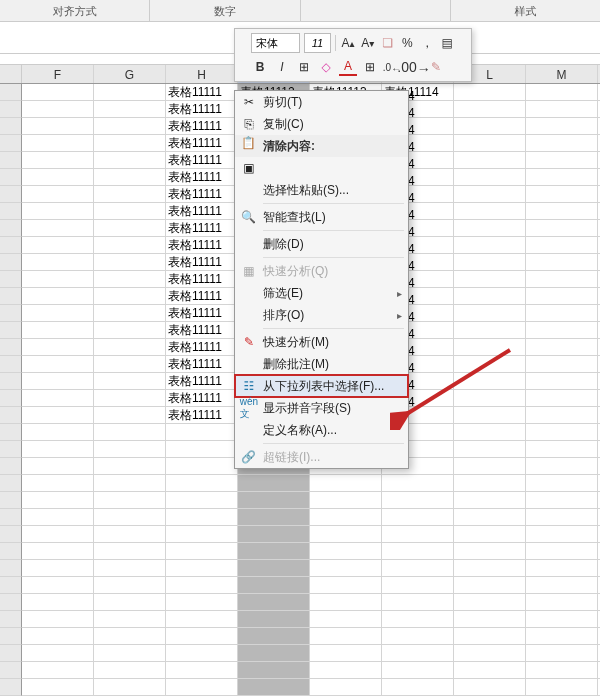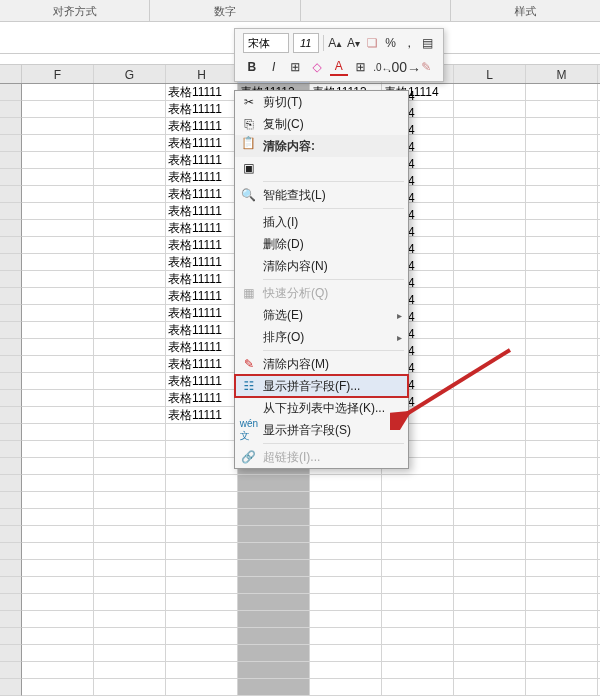--- a/index.html
+++ b/index.html
@@ -5,21 +5,21 @@
     * { box-sizing: border-box; margin: 0; padding: 0; }
     body { font-family: "Microsoft YaHei", SimSun, sans-serif; font-size: 12px; width: 600px; height: 696px; overflow: hidden; position: relative; background: #fff; }
 
     .ribbon-labels { display:flex; height:22px; border-bottom:1px solid #ccc; background:#f0f0f0; }
     .ribbon-label { flex:1; text-align:center; font-size:11px; color:#555; padding-top:4px; border-right:1px solid #ccc; }
     .ribbon-label:last-child { border-right:none; }
 
     .fx-bar { height:32px; background:#fff; border-bottom:1px solid #ccc; }
 
     
-    .mini-toolbar { position:absolute; top:28px; left:234px; width:210px; background:#f5f5f5; border:1px solid #bbb; box-shadow:2px 2px 6px rgba(0,0,0,0.2); z-index:30; padding:2px 8px; }
+    .mini-toolbar { position:absolute; top:28px; left:234px; width:238px; background:#f5f5f5; border:1px solid #bbb; box-shadow:2px 2px 6px rgba(0,0,0,0.2); z-index:30; padding:2px 16px; }
     .mini-row { display:flex; align-items:center; gap:4px; height:24px; }
     .mini-sel { border:1px solid #bbb; background:#fff; height:20px; font-size:11px; padding:0 4px; display:flex; align-items:center; }
     .mini-sel.font { width:54px; }
     .mini-sel.size { width:30px; justify-content:center;font-style:italic; }
     .mini-btn { width:18px; height:18px; display:flex; align-items:center; justify-content:center; font-size:12px; color:#333; cursor:pointer; }
     .mini-sep { width:1px; height:16px; background:#ccc; }
 
     
     .grid-wrap { position:relative; height:642px; overflow:hidden; }
     .col-headers { display:flex; position:absolute; top:10px; left:0; height:20px; background:#fff; border-top:1px solid #ccc; border-bottom:1px solid #999; z-index:2; }
@@ -564,63 +564,63 @@
       <span>剪切(T)</span>
     </div>
   <div class="ctx-item">
       <span class="ctx-icon">⎘</span>
       <span>复制(C)</span>
     </div>
   <div class="ctx-header"><span class="ctx-icon" style="color:#b80">📋</span><span>清除内容:</span></div>
   <div class="ctx-item">
       <span class="ctx-icon">▣</span>
     </div>
+  <div class="ctx-item">
+      <span>选择性粘贴(S)...</span>
+    </div>
   <div class="ctx-sep"></div>
   <div class="ctx-item">
       <span class="ctx-icon" style="color:#27a">🔍</span>
       <span>智能查找(L)</span>
     </div>
   <div class="ctx-sep"></div>
   <div class="ctx-item">
-      <span>插入(I)</span>
-    </div>
-  <div class="ctx-item">
       <span>删除(D)</span>
-    </div>
-  <div class="ctx-item">
-      <span>清除内容(N)</span>
     </div>
   <div class="ctx-sep"></div>
   <div class="ctx-item disabled">
       <span class="ctx-icon">▦</span>
       <span>快速分析(Q)</span>
     </div>
   <div class="ctx-item">
       <span>筛选(E)</span>
       <span class="ctx-arrow">▸</span>
     </div>
   <div class="ctx-item">
       <span>排序(O)</span>
       <span class="ctx-arrow">▸</span>
     </div>
   <div class="ctx-sep"></div>
   <div class="ctx-item">
       <span class="ctx-icon" style="color:#c22">✎</span>
-      <span>清除内容(M)</span>
+      <span>快速分析(M)</span>
+    </div>
+  <div class="ctx-item">
+      <span>删除批注(M)</span>
     </div>
   <div class="ctx-item highlighted hovered">
       <span class="ctx-icon" style="color:#27a">☷</span>
-      <span>显示拼音字段(F)...</span>
-    </div>
-  <div class="ctx-item">
-      <span>从下拉列表中选择(K)...</span>
+      <span>从下拉列表中选择(F)...</span>
     </div>
   <div class="ctx-item">
       <span class="ctx-icon" style="font-size:10px;color:#27a">wén<br>文</span>
       <span>显示拼音字段(S)</span>
+    </div>
+  <div class="ctx-item">
+      <span>定义名称(A)...</span>
     </div>
   <div class="ctx-sep"></div>
   <div class="ctx-item disabled">
       <span class="ctx-icon">🔗</span>
       <span>超链接(I)...</span>
     </div>
 </div>
 
 <svg class="arrow-svg" width="130" height="90">
   <defs>

